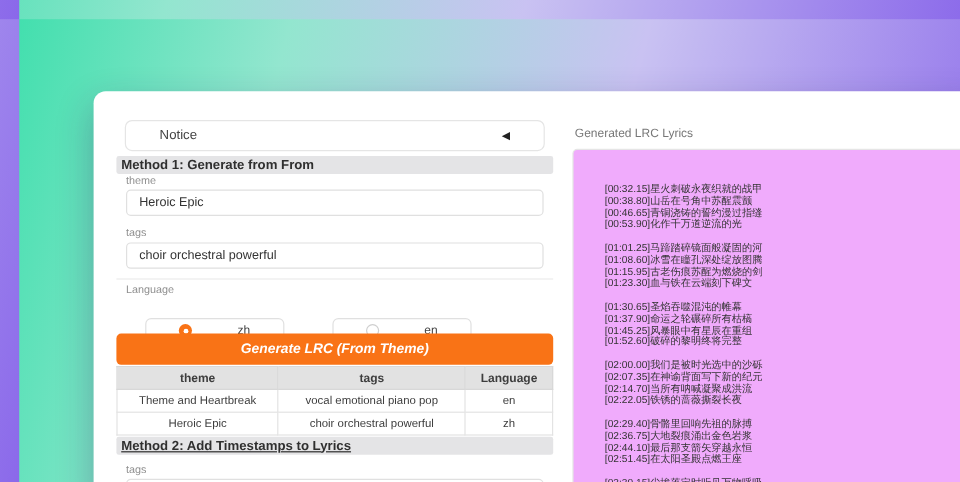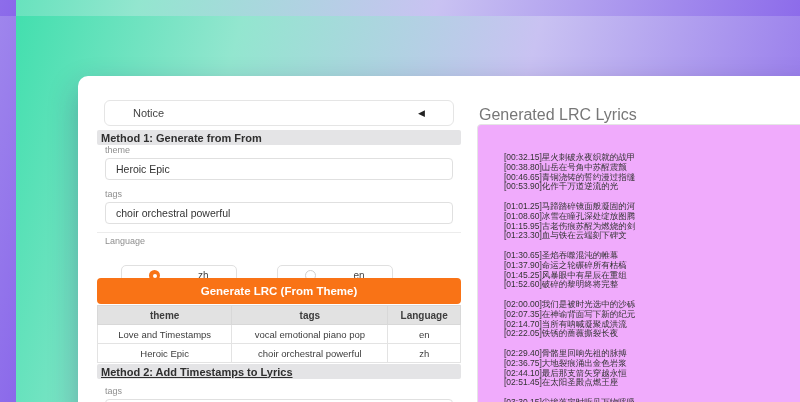--- a/index.html
+++ b/index.html
@@ -58,21 +58,21 @@
     content: ""; position: absolute; left: 3.5px; top: 3.5px;
     width: 4px; height: 4px; border-radius: 50%; background: #fff;
   }
   .radio-dot.unselected { background: #fff; border: 1px solid #cfcfcf; }
 
   .generate-btn {
     left: 3px; top: 186px; width: 364px; height: 26px;
     background: #f97316; color: #fff; border: none; border-radius: 4px;
     font-size: 11.5px; font-weight: bold; text-align: center;
     font-family: "Liberation Sans", "DejaVu Sans", sans-serif;
-    cursor: pointer; display: block;
+    cursor: pointer; display: block; font-style: italic;
   }
 
   .examples-label {
     left: 6px; top: 203px; font-size: 8.5px; color: #9a9a9a;
     display: flex; align-items: center; gap: 4px;
   }
   .examples-icon {
     width: 7px; height: 7px; border: 1px solid #b5b5b5; border-radius: 1px;
     display: inline-block; position: relative;
   }
@@ -90,21 +90,21 @@
     background: #e2e2e2; font-weight: bold; font-size: 10px;
     height: 19px; text-align: center; border: 1px solid #d8d8d8;
   }
   .examples-table td {
     height: 19px; text-align: center; background: #fff;
     border: 1px solid #e3e3e3; cursor: pointer;
   }
   .col-theme { width: 37%; } .col-tags { width: 43%; } .col-lang { width: 20%; }
 
   
-  .output-title { left: 385px; top: 14px; font-size: 16px; color: #777; }
+  .output-title { left: 385px; top: 14px; font-size: 10px; color: #777; }
   .copy-btn {
     left: 713px; top: 8px; width: 18px; height: 18px;
     border: 1px solid #e0e0e0; border-radius: 4px; background: #fff;
     display: flex; align-items: center; justify-content: center; cursor: pointer;
   }
   .copy-icon {
     width: 7px; height: 8px; border: 1px solid #555; border-radius: 1px;
     position: relative; background: #fff; margin-top: 2px; margin-right: 2px;
   }
   .copy-icon::before {
@@ -165,21 +165,21 @@
       </colgroup>
     <thead>
       <tr>
         <th>theme</th>
         <th>tags</th>
         <th>Language</th>
       </tr>
     </thead>
     <tbody>
       <tr>
-        <td>Love and Timestamps</td>
+        <td>Theme and Heartbreak</td>
         <td>vocal emotional piano pop</td>
         <td>en</td>
       </tr>
       <tr>
         <td>Heroic Epic</td>
         <td>choir orchestral powerful</td>
         <td>zh</td>
       </tr>
     </tbody>
   </table>

